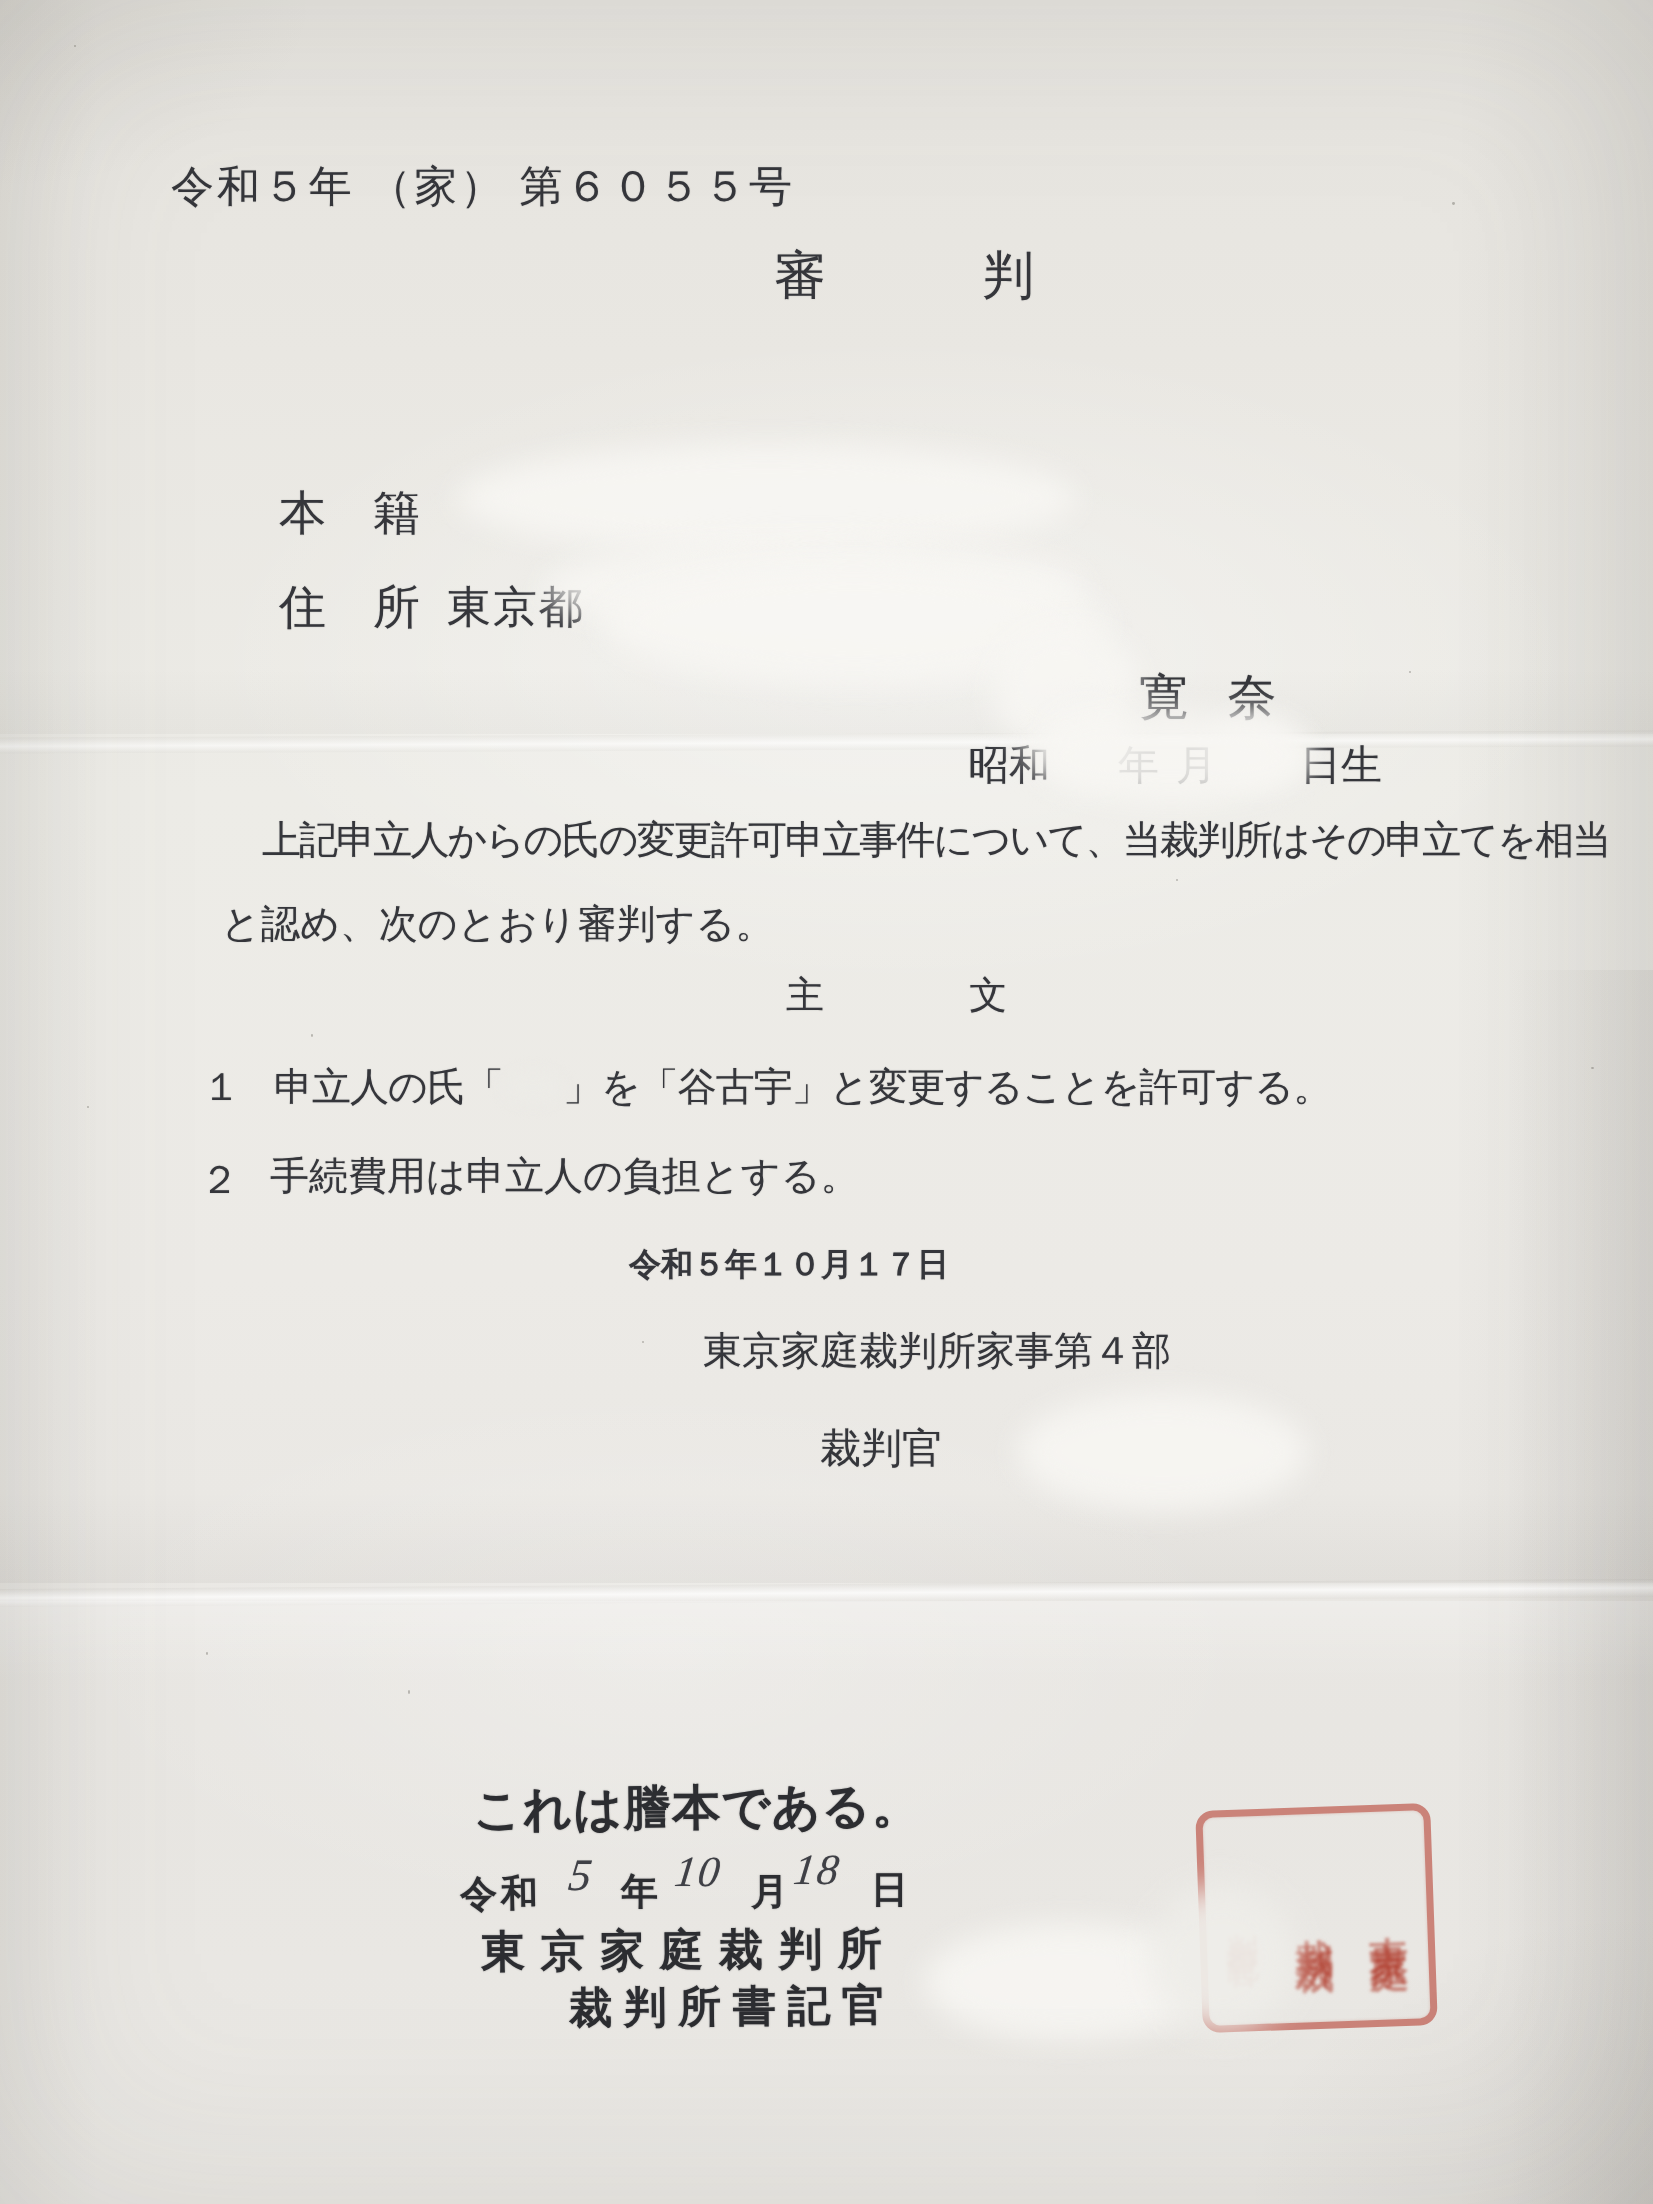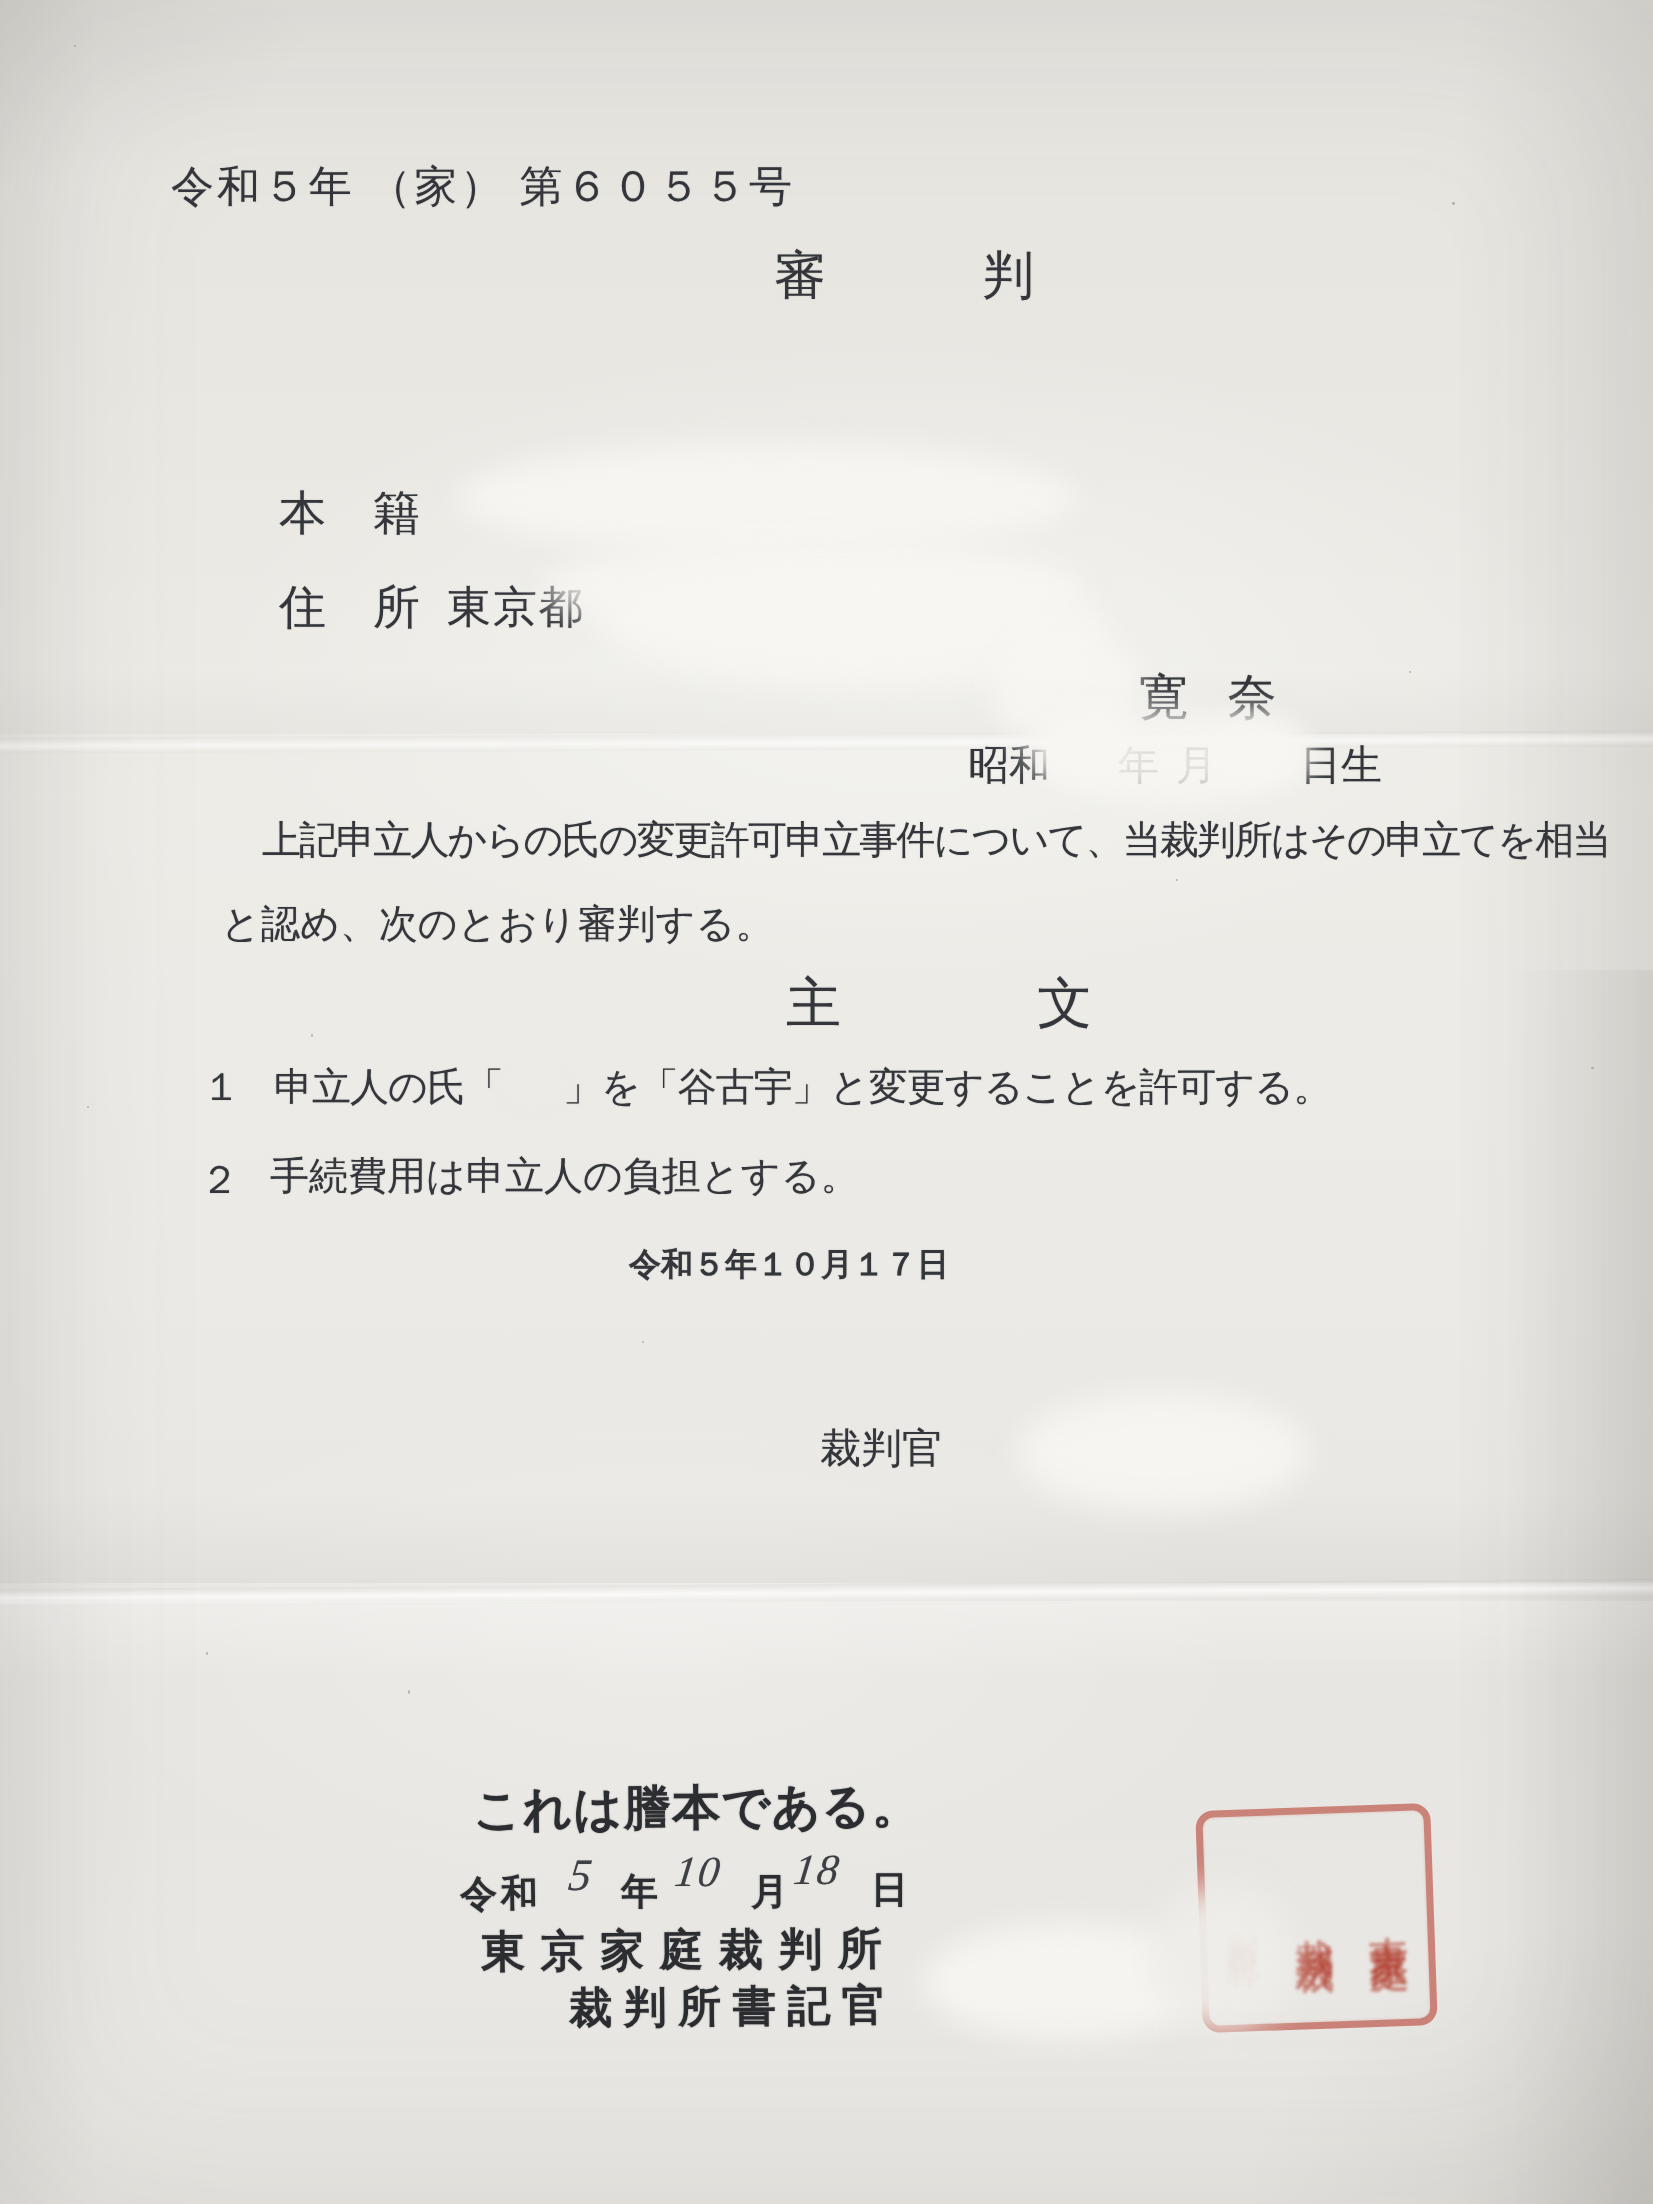--- a/index.html
+++ b/index.html
@@ -27,21 +27,21 @@
   .address-label{left:279px;top:584px;font-size:47px;}
   .address-value{left:439px;top:586px;font-size:44px;letter-spacing:1.9px;margin-left:8px;}
   .petitioner-label{left:485px;top:679px;font-size:45px;letter-spacing:5.8px;}
   .petitioner-name{left:1139px;top:673px;font-size:49px;letter-spacing:13.6px;text-align:right;}
   .birth-era{left:968px;top:745px;font-size:41px;}
   .birth-year-unit{left:1118px;top:745px;font-size:41px;}
   .birth-month-unit{left:1176px;top:745px;font-size:41px;}
   .birth-day-unit{left:1300px;top:745px;font-size:41px;}
   .body-line1{left:262px;top:820px;font-size:39px;letter-spacing:-1.9px;}
   .body-line2{left:221px;top:904px;font-size:39px;}
-  .main-heading{left:786px;top:976px;font-size:55px;letter-spacing:7.8px;}
+  .main-heading{left:786px;top:976px;font-size:38px;letter-spacing:7.8px;}
   .item1-num{left:202px;top:1067px;font-size:39px;}
   .item1-text{left:274px;top:1067px;font-size:39px;letter-spacing:-1px;}
   .item2-num{left:200px;top:1160px;font-size:39px;}
   .item2-text{left:270px;top:1160px;font-size:39px;font-family:Liberation Mono, monospace;}
   .inline-blur{display:inline-block;width:60px;height:33px;vertical-align:-3.9px;
     background:rgba(236,235,231,0.9);border-radius:50%;filter:blur(6.8px);}
   .date-line{left:629px;top:1248px;font-size:32px;font-weight:bold;}
   .court-line{left:703px;top:1331px;font-size:39px;}
   .judge-label{left:820px;top:1428px;font-size:41px;}
 
@@ -132,20 +132,21 @@
   <div class="abs ink body-line1">上記申立人からの氏の変更許可申立事件について、当裁判所はその申立てを相当</div>
   <div class="abs ink main-heading">主　　　文</div>
 
   <div class="abs ink item1-num">１</div>
   <div class="abs ink item1-text"><span>申立人の氏「</span><span class="inline-blur"></span><span>」を「谷古宇」と変更することを許可する。</span></div>
 
   <div class="abs ink item2-num">２</div>
   <div class="abs ink item2-text">手続費用は申立人の負担とする。</div>
 
   <div class="abs ink date-line">令和５年１０月１７日</div>
+  <div class="abs ink court-line">東京家庭裁判所家事第４部</div>
   <div class="abs ink judge-label">裁判官</div>
   <div class="smudge sm8"></div>
 
   <div class="abs stamp cert-copy">これは謄本である。</div>
   <div class="abs stamp cert-era">令和</div>
   <div class="abs hand cert-year">5</div>
   <div class="abs stamp cert-year-unit">年</div>
   <div class="abs hand cert-month">10</div>
   <div class="abs stamp cert-month-unit">月</div>
   <div class="abs hand cert-day">18</div>

